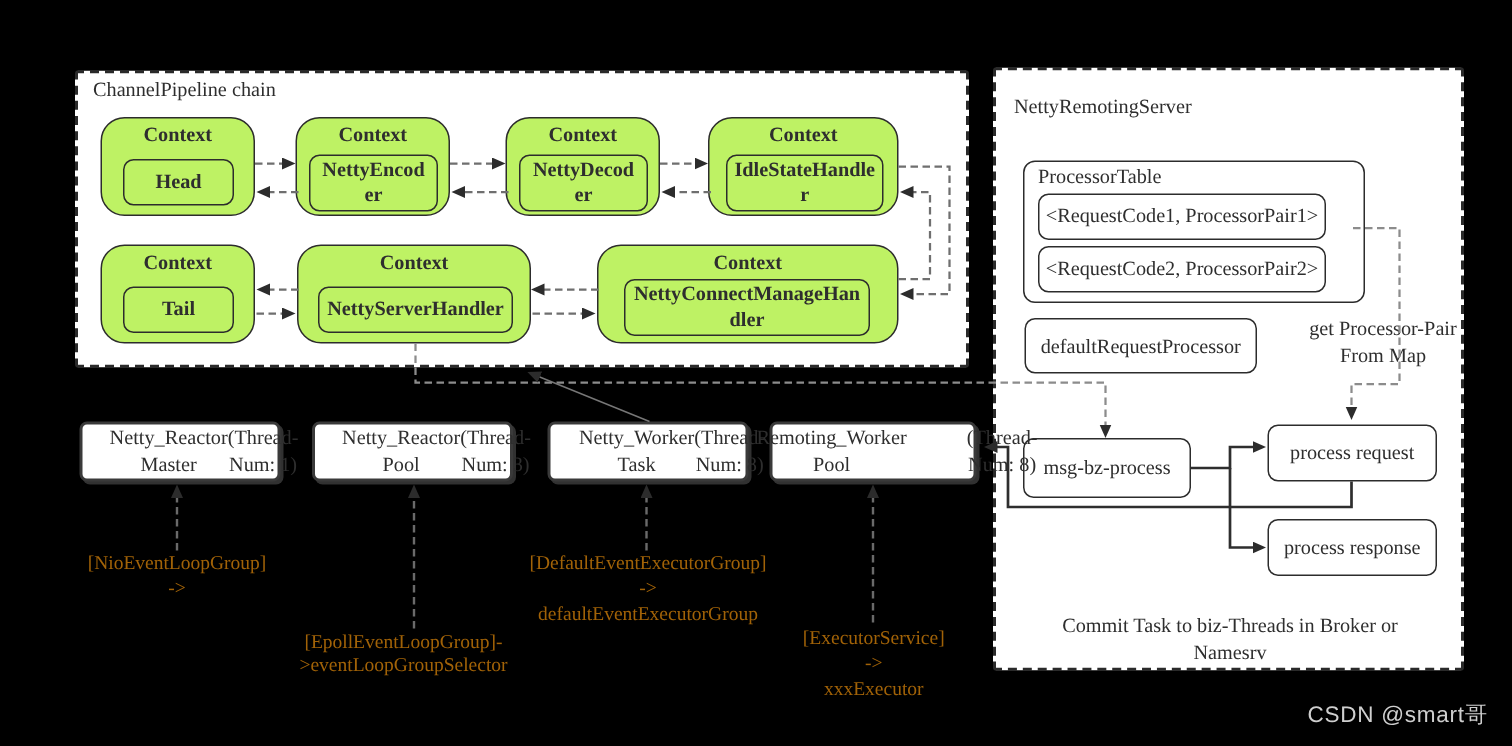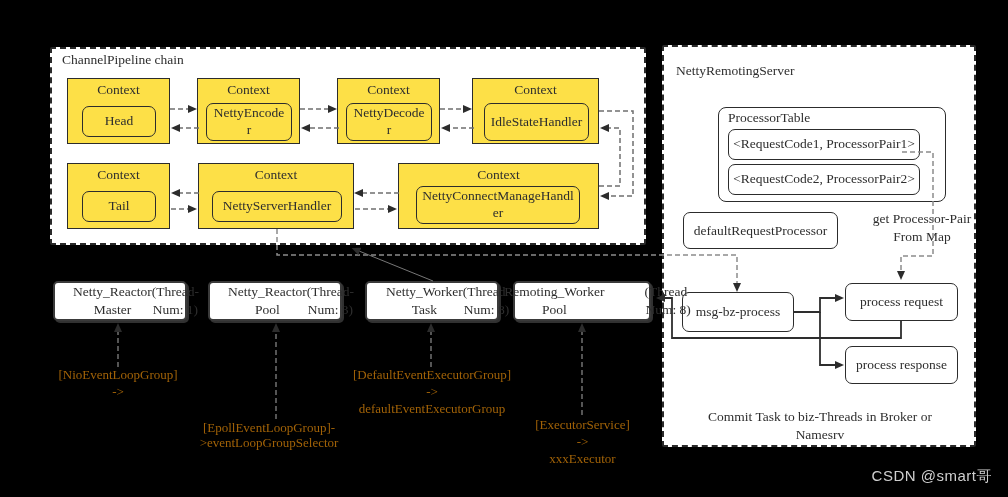--- a/index.html
+++ b/index.html
@@ -1,20 +1,20 @@
 <!DOCTYPE html>
 <html><head>
 <meta charset="utf-8">
 <style>
   html,body{margin:0;padding:0;background:#000;}
   .stage{position:relative;width:1008px;height:497px;background:#000000;overflow:hidden;
          font-family:"Liberation Serif", serif;color:#2e2e2e;}
   .panel{position:absolute;background:#ffffff;border:2px dashed #2a2a2a;border-radius:2px;box-sizing:border-box;}
   .panel-title{position:absolute;font-size:13.5px;color:#2e2e2e;white-space:nowrap;}
-  .ctx{position:absolute;background:#fde047;border:1.7px solid #2c2c2c;border-radius:0;box-sizing:border-box;}
+  .ctx{position:absolute;background:#bef264;border:1.7px solid #2c2c2c;border-radius:16px;box-sizing:border-box;font-weight:bold;}
   .ctx-hd{position:absolute;top:3px;left:0;right:0;text-align:center;font-size:13.5px;}
   .inner{position:absolute;border:1.7px solid #2c2c2c;border-radius:7px;box-sizing:border-box;
          display:flex;align-items:center;justify-content:center;text-align:center;
          font-size:13.5px;line-height:1.25;word-break:break-all;}
   .entry{position:absolute;border:1.7px solid #2c2c2c;border-radius:7px;box-sizing:border-box;
          display:flex;align-items:center;justify-content:center;text-align:center;
          font-size:13.5px;line-height:1.1;padding:0 3px;}
   .sbox{position:absolute;background:#fff;border:1.7px solid #2c2c2c;border-radius:7px;box-sizing:border-box;
         display:flex;align-items:center;justify-content:center;text-align:center;font-size:13.5px;}
   .pool{position:absolute;background:#fff;border:2px solid #3a3a3a;border-radius:5px;box-sizing:border-box;
@@ -67,21 +67,21 @@
   </div>
   <div class="ctx" style="left:398px;top:163px;width:201px;height:66px;">
     <div class="ctx-hd">Context</div>
     <div class="inner" style="left:17px;top:22px;width:164px;height:38px;padding:0 4px;">NettyConnectManageHandler</div>
   </div>
 
   <div class="panel" style="left:662px;top:45px;width:314px;height:402px;">
     <div class="panel-title" style="left:12px;top:16px;">NettyRemotingServer</div>
   </div>
 
-  <div class="sbox" style="left:718px;top:107px;width:228px;height:95px;border-radius:8px;padding-left:38px;">
+  <div class="sbox" style="left:682px;top:107px;width:228px;height:95px;border-radius:8px;padding-left:38px;">
     <div class="panel-title" style="left:9px;top:2px;">ProcessorTable</div>
     <div class="entry" style="left:9px;top:21px;width:192px;height:31px;">&lt;RequestCode1, ProcessorPair1&gt;</div>
     <div class="entry" style="left:9px;top:56px;width:192px;height:31px;">&lt;RequestCode2, ProcessorPair2&gt;</div>
   </div>
 
   <div class="sbox" style="left:683px;top:212px;width:155px;height:37px;">defaultRequestProcessor</div>
 
   <div class="note" style="left:864px;top:210px;width:116px;">get Processor-Pair From Map</div>
 
   <div class="sbox" style="left:682px;top:292px;width:112px;height:40px;">msg-bz-process</div>

